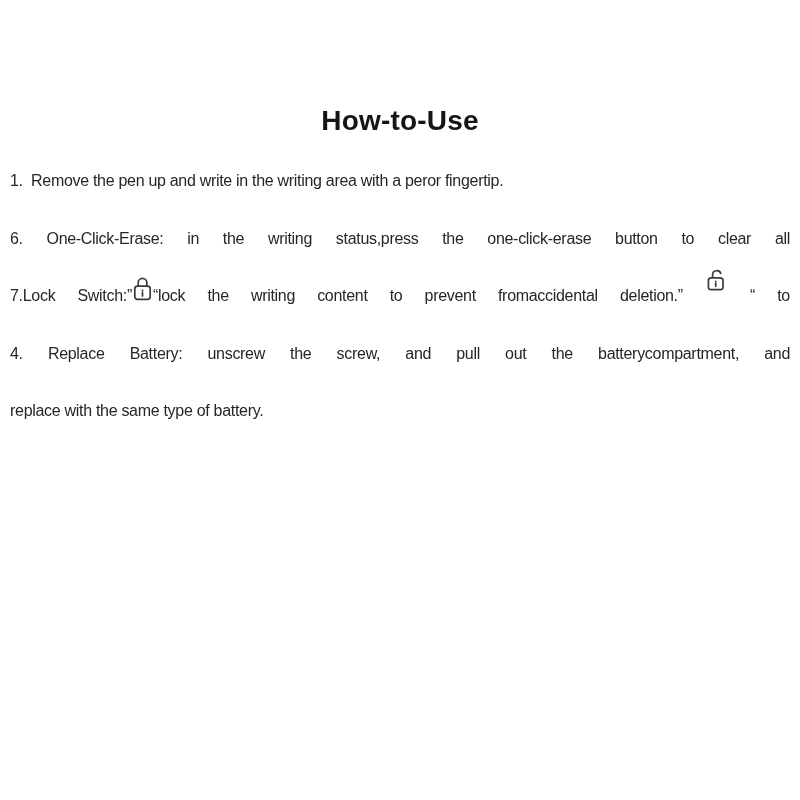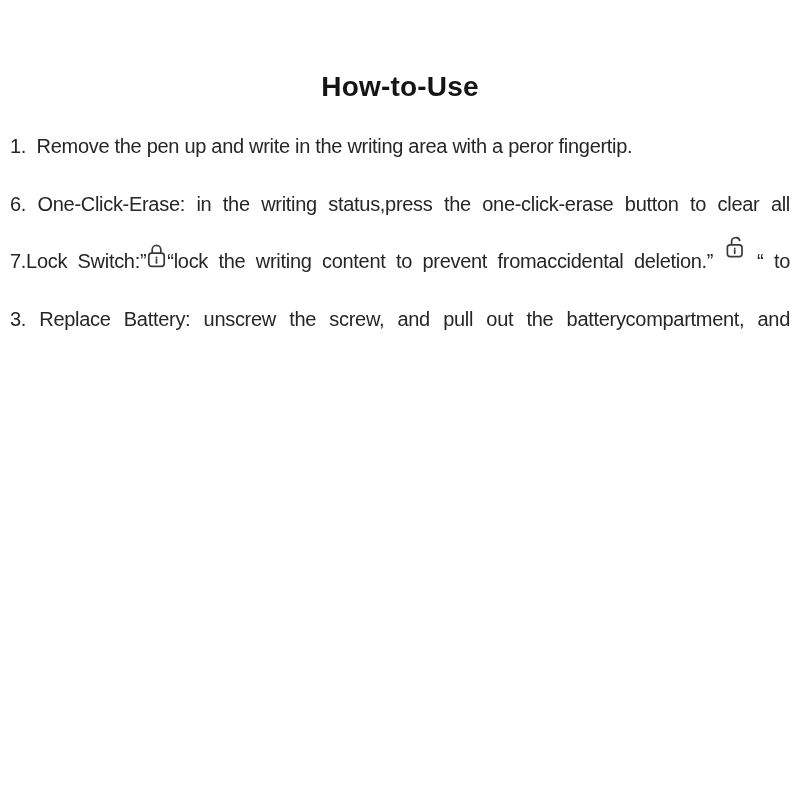--- a/index.html
+++ b/index.html
@@ -8,35 +8,35 @@
     position: relative;
     width: 800px;
     height: 800px;
     background: #ffffff;
     overflow: hidden;
     font-family: "Liberation Sans", "DejaVu Sans", sans-serif;
     color: #262626;
   }
   .title {
     margin: 0;
-    padding-top: 66px;
+    padding-top: 100px;
     height: 42px;
     line-height: 42px;
     text-align: center;
     font-size: 28px;
     font-weight: 700;
     color: #151515;
     letter-spacing: 0.2px;
   }
   .body {
     margin-top: 10px;
     padding: 0 10px;
   }
   .line {
-    font-size: 20px;
+    font-size: 16px;
     letter-spacing: -0.3px;
     line-height: 57.6px;
     height: 57.6px;
     white-space: pre-wrap;
     color: #262626;
   }
   .line.just {
     white-space: normal;
     text-align: justify;
     text-align-last: justify;
@@ -68,16 +68,17 @@
             <rect class="lock-stroke" x="2.8" y="11.2" width="15.4" height="13.2" rx="2.8"></rect>
             <circle class="lock-fill" cx="10.5" cy="15.4" r="1"></circle>
             <line x1="10.5" y1="17.4" x2="10.5" y2="21" stroke="#3a3a3a" stroke-width="1.7" stroke-linecap="round"></line>
           </svg></span><span>“lock the writing content to prevent fromaccidental deletion.”</span> <span class="lockwrap open"><svg width="23" height="24" viewBox="0 0 23 24">
             <path class="lock-stroke" d="M7.6 9.8 V7.1 a4.2 4.2 0 0 1 8.3 -1.1"></path>
             <rect class="lock-stroke" x="3.4" y="9.8" width="14.6" height="11.8" rx="2.7"></rect>
             <circle class="lock-fill" cx="10.7" cy="13.4" r="0.9"></circle>
             <line x1="10.7" y1="15.2" x2="10.7" y2="18.2" stroke="#3a3a3a" stroke-width="1.7" stroke-linecap="round"></line>
           </svg></span> <span>“ to</span></div>
 
-    <div class="line just">3. Replace Battery: unscrew the screw, and pull out the batterycompartment, and</div>
+    <div class="line just">4. Replace Battery: unscrew the screw, and pull out the batterycompartment, and</div>
+    <div class="line">replace with the same type of battery.</div>
 
   </div>
 </div>
 
 </body></html>

